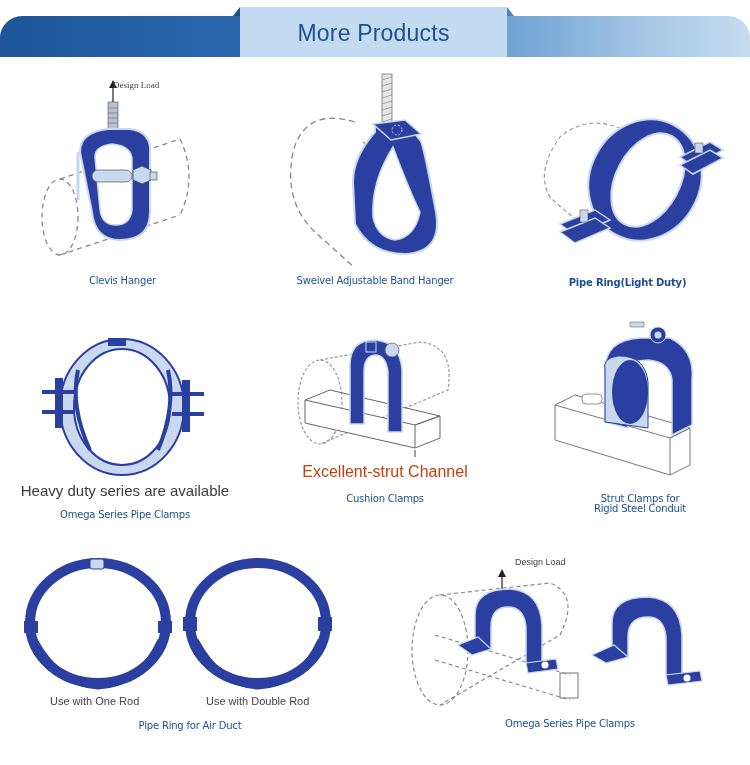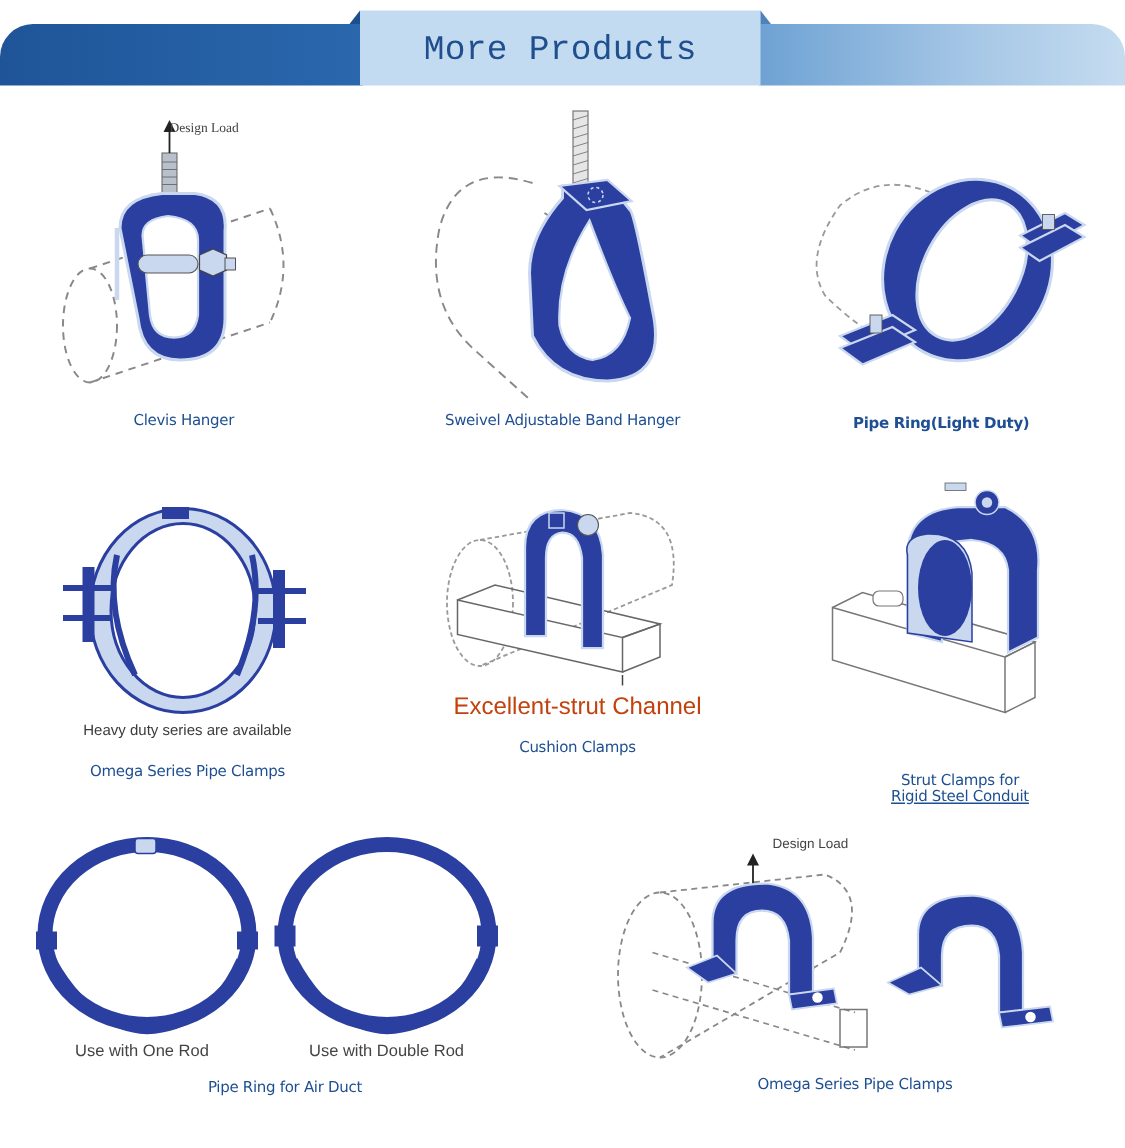--- a/index.html
+++ b/index.html
@@ -22,34 +22,34 @@
     background: #c3dbf0;
     display: flex; align-items: center; justify-content: center;
   }
   .header-tab::before, .header-tab::after {
     content: ""; position: absolute; top: 0; width: 0; height: 0;
     border-top: 9px solid transparent;
   }
   .header-tab::before { left: -7px; border-right: 7px solid #1c4f8e; }
   .header-tab::after { right: -7px; border-left: 7px solid #4e82bb; }
   .header-title {
-    font-family: Liberation Mono, monospace;
+    font-family: Liberation Sans, sans-serif;
     font-size: 23px; color: #1f4f8e; letter-spacing: 0.2px; padding-top: 2px;
   }
 
   .cell { position: absolute; }
   .cell svg { position: absolute; left: 0; top: 0; }
   .label {
     position: absolute; left: 0; width: 100%; text-align: center;
     color: #1d4f92; font-family: "DejaVu Sans", sans-serif; font-size: 10px; line-height: 18px;
     letter-spacing: -0.2px;
   }
   .note {
     position: absolute; text-align: center; color: #3b3b3b;
-    font-family: "Liberation Sans", sans-serif; font-size: 10px; white-space: nowrap;
+    font-family: "Liberation Sans", sans-serif; font-size: 15px; white-space: nowrap;
   }
   .tiny {
     position: absolute; color: #444; font-family: "Liberation Serif", serif; font-size: 9px; white-space: nowrap; margin-left: 21px;
   }
 </style>
 </head>
 <body>
 
 <div class="header">
   <div class="header-bar-left"></div>
@@ -168,22 +168,22 @@
     <path d="M140 128 L160 118 L160 155 L140 165" fill="none" stroke="#777" stroke-width="1"></path>
     <rect x="52" y="84" width="20" height="10" rx="4" fill="#fff" stroke="#777" stroke-width="0.8"></rect>
 
     <path d="M75 60 Q75 30 110 28 L140 28 Q165 40 162 70 L162 115 L142 125 L142 70 Q140 52 118 50 L98 52 L98 118 L75 112 Z" fill="#2a3fa0" stroke="#c9d7ef" stroke-width="1.5"></path>
     <path d="M75 60 Q72 48 88 46 Q115 45 118 72 L118 118 L75 112 Z" fill="#c9d7ef" stroke="#2a3fa0" stroke-width="1"></path>
     <ellipse cx="100" cy="82" rx="18" ry="32" fill="#2a3fa0"></ellipse>
     <circle cx="128" cy="25" r="8" fill="#2a3fa0" stroke="#c9d7ef" stroke-width="1"></circle>
     <circle cx="128" cy="25" r="3.5" fill="#c9d7ef"></circle>
     <rect x="100" y="12" width="14" height="5" fill="#c9d7ef" stroke="#555" stroke-width="0.5"></rect>
   </svg>
-  <div class="label" style="top:180px;margin-top:22px;">Strut Clamps for</div>
-  <div class="label" style="top:213px;text-decoration:underline;">Rigid Steel Conduit</div>
+  <div class="label" style="top:180px;">Strut Clamps for</div>
+  <div class="label" style="top:190px;">Rigid Steel Conduit</div>
 </div>
 
 <div class="cell" style="left:0;top:545px;width:380px;height:220px;">
   <svg width="380" height="145">
 
     <ellipse cx="98" cy="78" rx="68" ry="60" fill="none" stroke="#2a3fa0" stroke-width="10"></ellipse>
     <path d="M35 95 Q60 140 98 142 Q140 140 160 95" stroke="#2a3fa0" stroke-width="5" fill="none"></path>
     <rect x="24" y="76" width="14" height="12" fill="#2a3fa0"></rect>
     <rect x="158" y="76" width="14" height="12" fill="#2a3fa0"></rect>
     <rect x="90" y="14" width="14" height="10" rx="2" fill="#c9d7ef" stroke="#2a3fa0" stroke-width="1"></rect>

